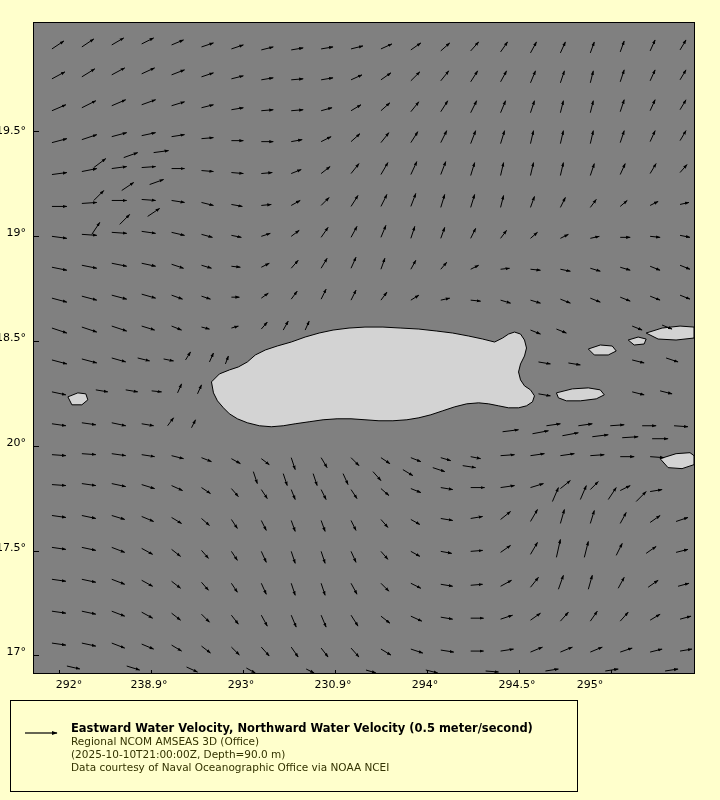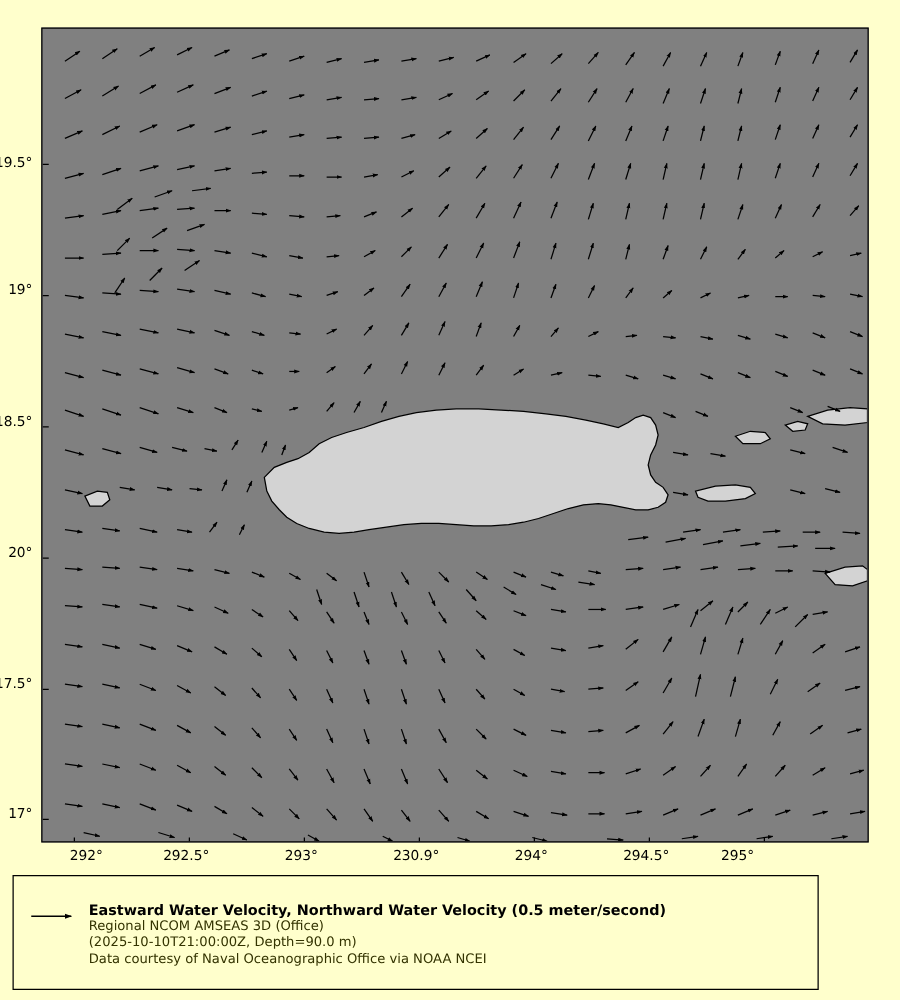--- a/index.html
+++ b/index.html
@@ -66,21 +66,21 @@
     background: #000;
   }
   .tick-y { width: 5px; height: 1px; left: 0px; }
   .tick-x { height: 5px; width: 1px; top: 0px; }
 
   
   #legend {
     position: absolute;
     left: 10px;
     top: 700px;
-    width: 645px;
+    width: 568px;
     height: 92px;
     border: 1px solid #000;
     box-sizing: border-box;
     background: #ffffcc;
   }
   #legend-arrow {
     position: absolute;
     left: 12px;
     top: 26px;
     width: 40px;
@@ -115,21 +115,21 @@
     <div class="axis-label ylab" style="top:130px;">19.5°</div>
     <div class="axis-label ylab" style="top:232px;">19°</div>
     <div class="axis-label ylab" style="top:337px;">18.5°</div>
     <div class="axis-label ylab" style="top:442px;">20°</div>
     <div class="axis-label ylab" style="top:547px;">17.5°</div>
     <div class="axis-label ylab" style="top:651px;">17°</div>
   </div>
 
   <div id="x-axis">
     <div class="axis-label xlab" style="left:57px;margin-left:12px;">292°</div>
-    <div class="axis-label xlab" style="left:149px;">292.5°</div>
+    <div class="axis-label xlab" style="left:149px;">238.9°</div>
     <div class="axis-label xlab" style="left:241px;">293°</div>
     <div class="axis-label xlab" style="left:333px;">230.9°</div>
     <div class="axis-label xlab" style="left:425px;">294°</div>
     <div class="axis-label xlab" style="left:517px;">294.5°</div>
     <div class="axis-label xlab" style="left:590px;">295°</div>
   </div>
 
   <div id="map-wrap">
     <div id="map-frame">
 

